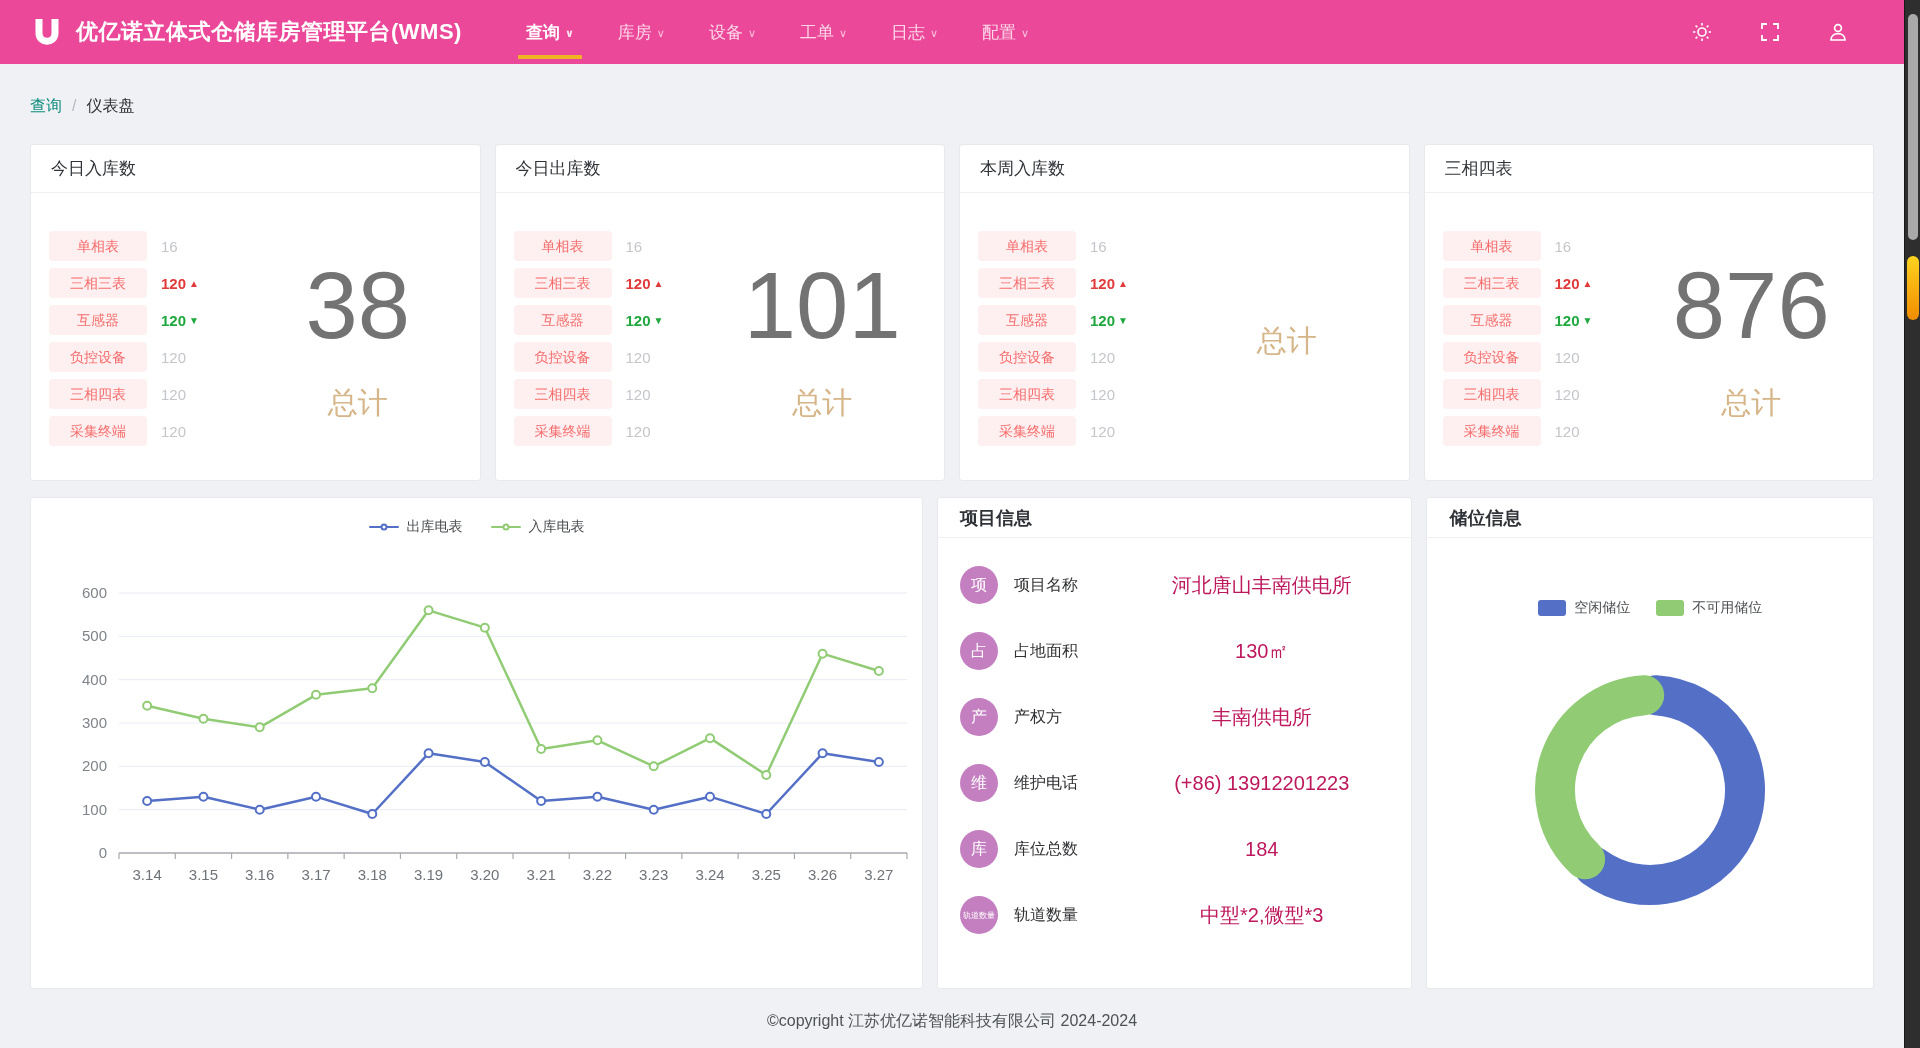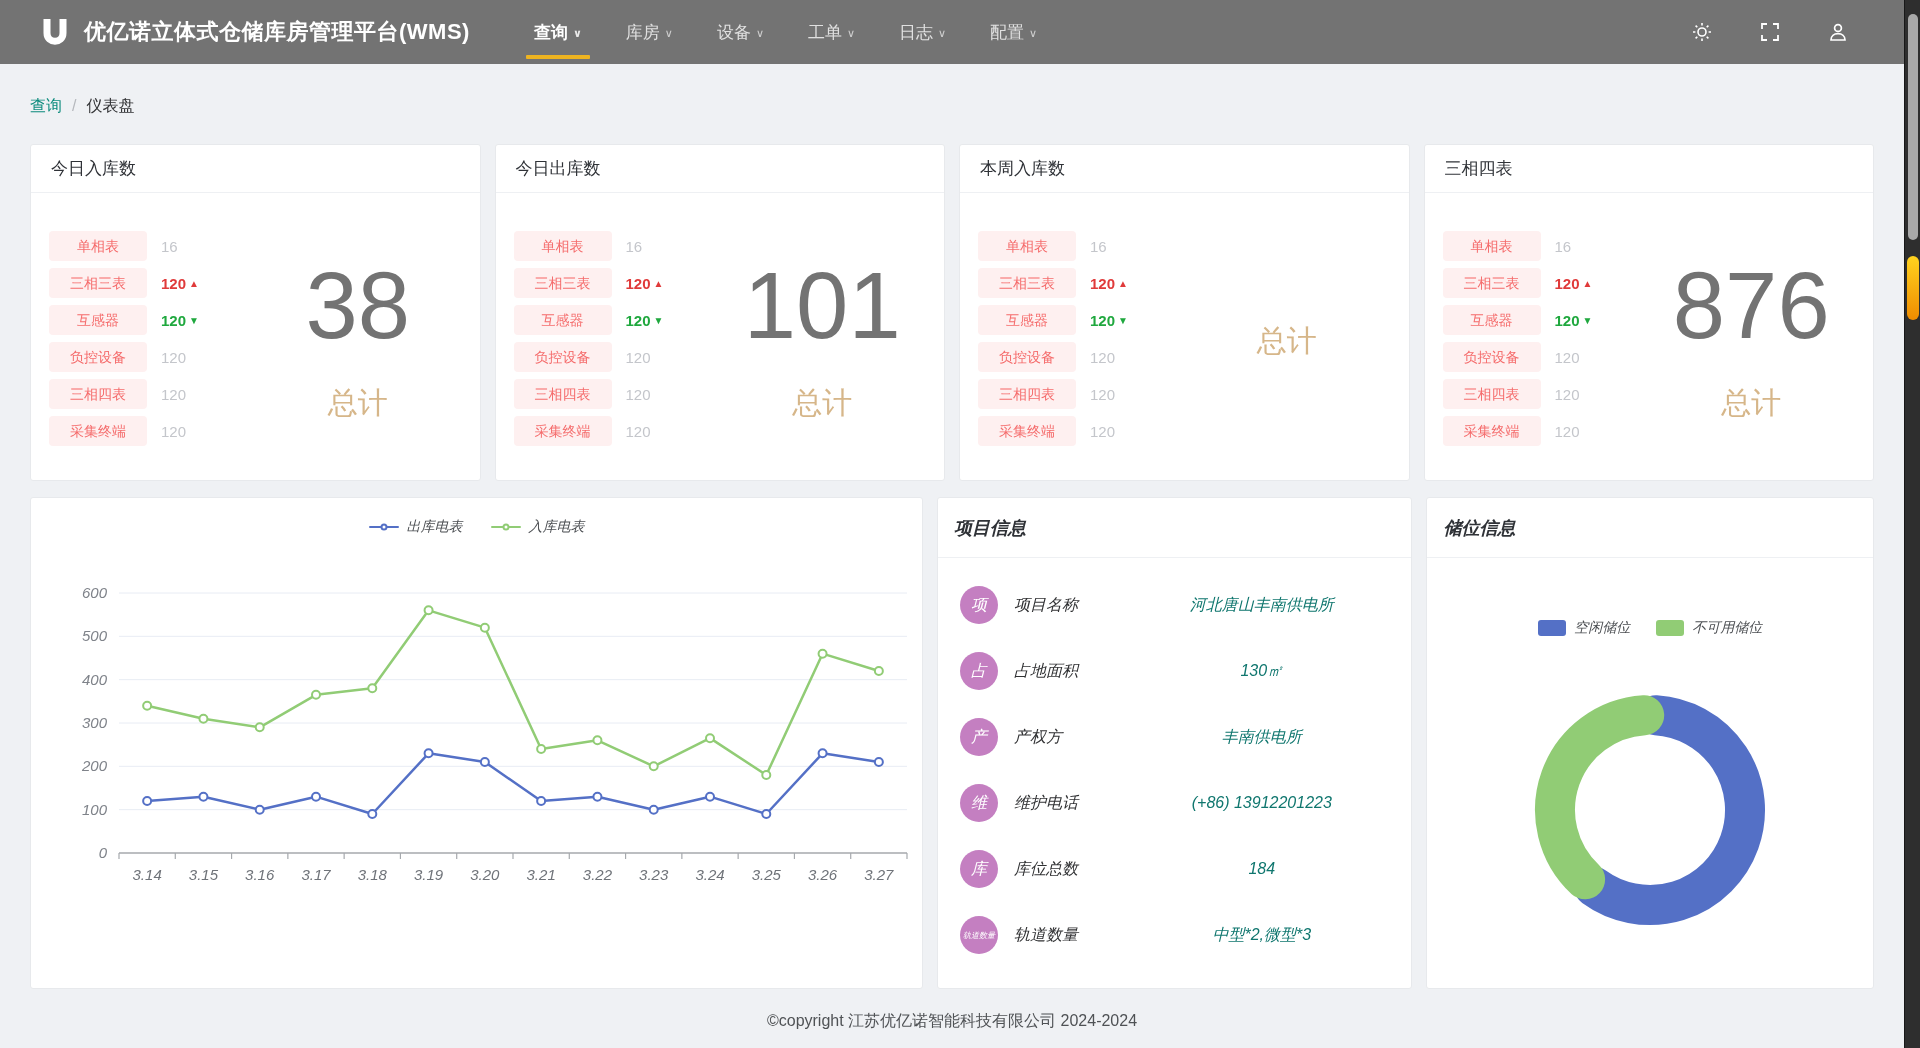--- a/index.html
+++ b/index.html
@@ -6,22 +6,22 @@
   html,body { width:1920px; height:1048px; }
   body {
     position:relative; overflow:hidden;
     background:#eff1f4;
     font-family:"Liberation Sans","DejaVu Sans",sans-serif;
     color:#303133;
   }
   
   .navbar {
     position:absolute; top:0; left:0; right:16px; height:64px;
-    background:#737373; display:flex; align-items:center;
-    padding:0 55px 0 38px;
+    background:#ec4899; display:flex; align-items:center;
+    padding:0 55px 0 30px;
   }
   .logo-wrap { display:flex; align-items:center; gap:12px; }
   .nav-title { color:#fff; font-size:22px; font-weight:bold; letter-spacing:.5px; white-space:nowrap; }
   .nav-menu { display:flex; align-items:center; height:100%; margin-left:42px; }
   .nav-item {
     position:relative; height:100%; display:flex; align-items:center; gap:5px;
     padding:0 10px; margin:0 12px; cursor:pointer;
     color:rgba(255,255,255,.78); font-size:17px; white-space:nowrap;
   }
   .nav-item.active { color:#fff; font-weight:bold; }
@@ -57,47 +57,47 @@
   }
   .metric-value { margin-left:14px; font-size:15px; color:#c4c6cb; }
   .metric-value.up   { color:#e03a3a; font-weight:bold; }
   .metric-value.down { color:#1fa83e; font-weight:bold; }
   .trend { font-size:10px; margin-left:3px; }
   .trend.up-icon { color:#e03a3a; } .trend.down-icon { color:#1fa83e; }
   .total-col { flex:1; display:flex; flex-direction:column; align-items:center; justify-content:center; gap:30px; margin-top:-28px; }
   .total-value { font-size:94px; line-height:1; color:#737373; font-weight:400; }
   .total-label { font-size:30px; color:#d6b689; }
 
-  .bottom-grid { margin-top:16px; height:492px; display:grid; grid-template-columns:898fr 478fr 450fr; gap:14px;font-style:italic; }
+  .bottom-grid { margin-top:16px; height:492px; display:grid; grid-template-columns:898fr 478fr 450fr; gap:14px; }
 
   
   .chart-panel { padding-top:20px; }
   .chart-legend { display:flex; justify-content:center; gap:28px; }
   .legend-item { display:flex; align-items:center; gap:8px; cursor:pointer; font-size:14px; color:#4b4e52; }
   .legend-line { position:relative; width:30px; height:2px; border-radius:1px; }
   .legend-line .dot {
     position:absolute; left:50%; top:50%; transform:translate(-50%,-50%);
     width:7px; height:7px; border-radius:50%; background:#fff; border:2px solid currentColor;
   }
   .chart-svg { display:block; margin-top:22px; }
 
   
   .panel-header {
-    height:60px; display:flex; align-items:center; padding:0 16px;
+    height:40px; display:flex; align-items:center; padding:0 22px;
     border-bottom:1px solid #eef0f3; font-size:18px; font-weight:bold; color:#2f3237;
   }
   .info-rows { padding:14px 22px 0 22px; }
   .info-row { height:66px; display:flex; align-items:center; }
   .avatar {
     width:38px; height:38px; border-radius:50%; background:#c47fc1; color:#fff;
     display:flex; align-items:center; justify-content:center; font-size:16px; flex:none;
   }
   .avatar.small-text { font-size:8px; }
   .info-label { margin-left:16px; width:120px; font-size:16px; color:#303133; }
-  .info-value { flex:1; text-align:center; font-size:16px; color:#0f766e; }
+  .info-value { flex:1; text-align:center; font-size:20px; color:#be185d; }
 
   
   .donut-legend { display:flex; justify-content:center; gap:26px; margin-top:38px; }
   .donut-legend .legend-item { font-size:14px;margin-top:23px; }
   .legend-swatch { width:28px; height:16px; border-radius:3px; }
   .donut-svg { display:block; margin:30px auto 0 auto; }
 
   .footer { margin-top:22px; text-align:center; font-size:16px; color:#4f5255; }
 
   

